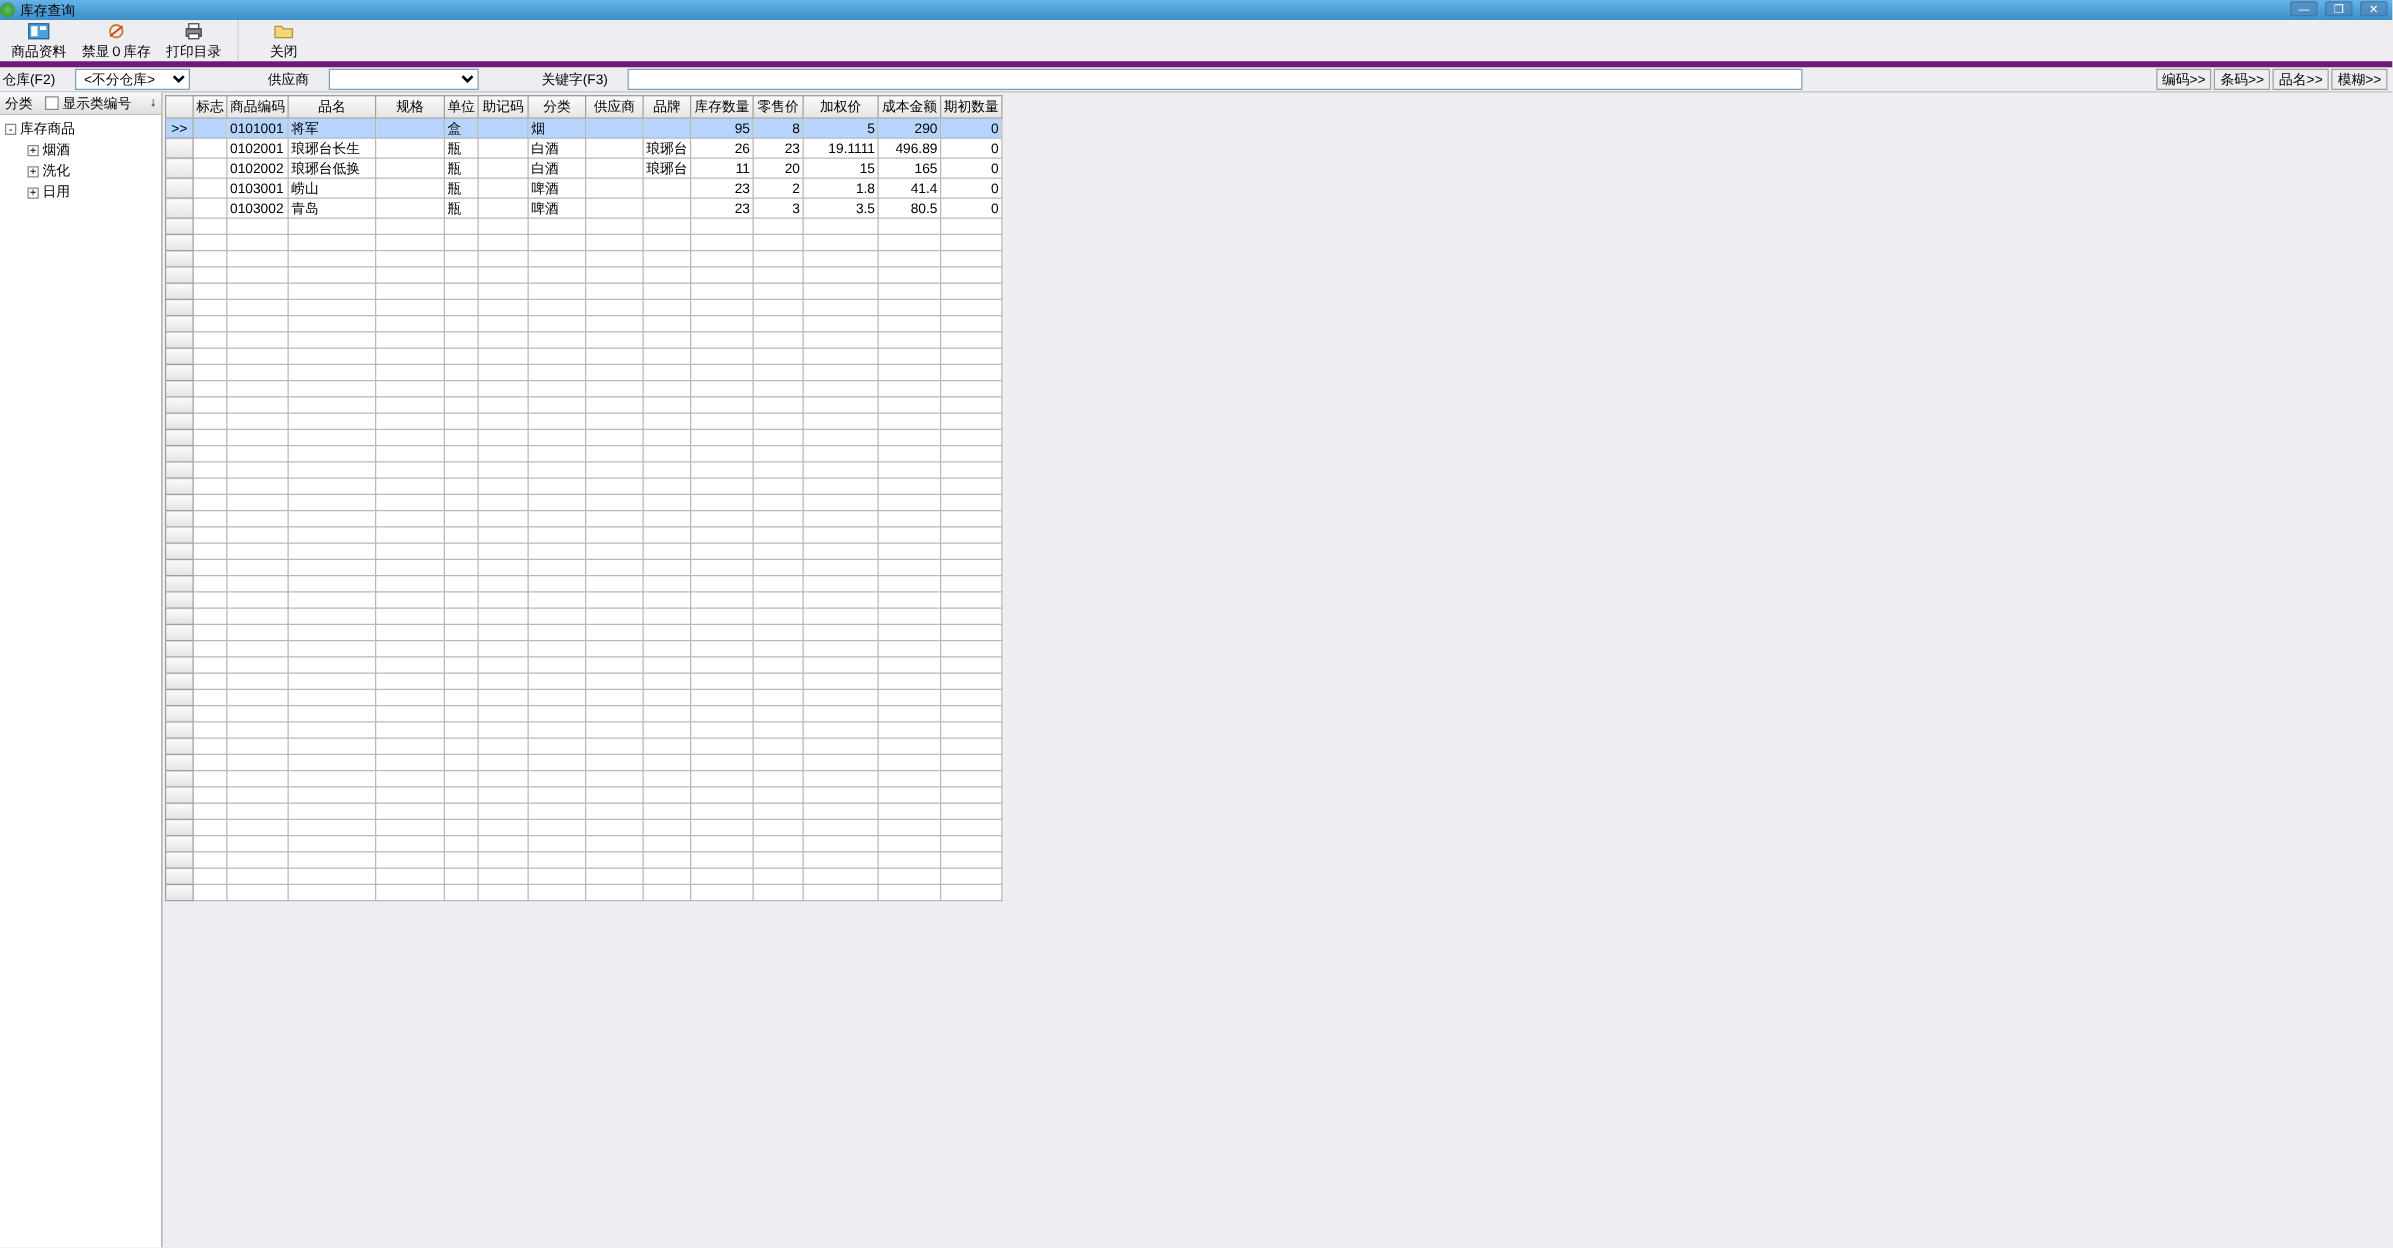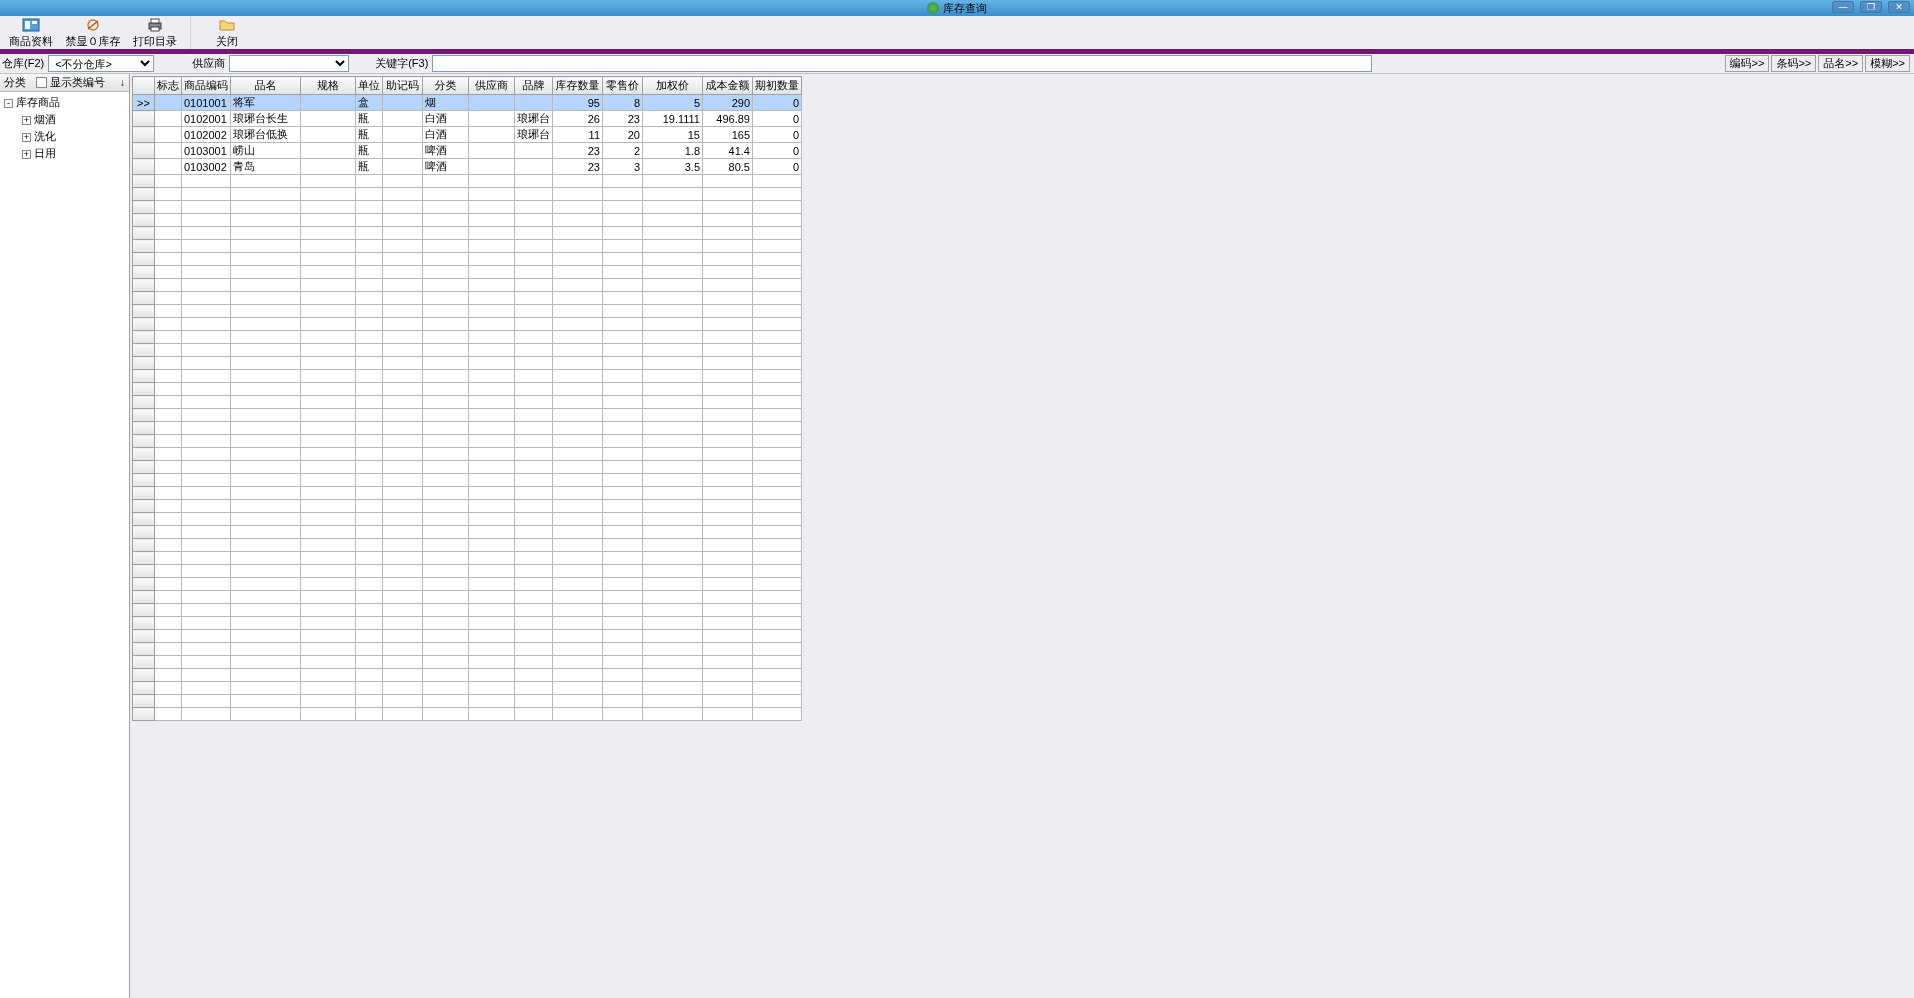--- a/index.html
+++ b/index.html
@@ -1,30 +1,30 @@
 <!DOCTYPE html>
 <html><head>
 <meta charset="utf-8">
 <style>
 * { margin: 0; padding: 0; box-sizing: border-box; }
 body { font-family: "SimSun", "宋体", sans-serif; font-size: 12px; background: #eeeef2; overflow: hidden; }
 
-.titlebar { height: 16px; background: linear-gradient(180deg, #64b3e8, #3d8dc8); display: flex; align-items: center; padding: 0 0; color: #000; position: relative; justify-content: center; }
+.titlebar { height: 16px; background: linear-gradient(180deg, #64b3e8, #3d8dc8); display: flex; align-items: center; padding: 0 0; color: #000; position: relative; }
 .titlebar .app-icon { width: 12px; height: 12px; background: radial-gradient(circle, #5fbf5f, #2a8a2a); border-radius: 50%; margin-right: 4px; }
 .titlebar .title-text { font-size: 11px; }
 .titlebar .win-controls { position: absolute; right: 4px; top: 1px; display: flex; gap: 6px; }
 .titlebar .win-btn { width: 22px; height: 12px; background: rgba(80,130,180,0.6); border: 1px solid #3d7aaa; border-radius: 2px; display: flex; align-items: center; justify-content: center; font-size: 9px; color: #fff; cursor: pointer; }
 
 .toolbar { height: 38px; background: #eeeef2; border-bottom: 5px solid #701a75; display: flex; }
 .tool-btn { width: 62px; display: flex; flex-direction: column; align-items: center; justify-content: center; cursor: pointer; }
 .tool-btn .tool-icon { width: 18px; height: 16px; display: flex; align-items: center; justify-content: center; }
 .tool-btn .tool-label { font-size: 11px; margin-top: 1px; }
 .tool-sep { width: 6px; border-left: 1px solid #d0d0d0; margin-left: 4px; }
 
-.filterbar { height: 20px; background: #eeeef2; border-bottom: 1px solid #c0c0c0; display: flex; align-items: center; padding: 0 2px; gap: 4px; }
+.filterbar { height: 20px; background: #eeeef2; border-bottom: 1px solid #c0c0c0; display: flex; align-items: center; padding: 0 2px; gap: 16px; }
 .filterbar label { font-size: 11px; }
 .filterbar select, .filterbar input { font-size: 11px; height: 17px; border: 1px solid #7f9db9; background: #fff; padding: 0 2px; font-family: inherit; }
 .filterbar .gap { width: 30px; }
 .filterbar .searchmodes { margin-left: auto; display: flex; gap: 2px; padding-right: 2px; justify-content: center; }
 .searchmode-btn { font-size: 11px; padding: 0 4px; height: 17px; border: 1px solid #a0a0a0; background: #eee; cursor: pointer; }
 
 .main { display: flex; height: calc(100vh - 74px); }
 
 .sidebar { width: 130px; background: #fff; border-right: 1px solid #a0a0a0; }
 .sidebar-header { height: 18px; background: linear-gradient(180deg, #f8f8f8, #e0e0e0); border-bottom: 1px solid #c0c0c0; display: flex; align-items: center; padding: 0 4px; font-size: 11px; }
@@ -95,21 +95,21 @@
       <svg width="18" height="14" viewBox="0 0 18 14">
           <path d="M2 3 h5 l2 2 h7 v7 h-14 z" fill="#f4d67a" stroke="#b89030"></path>
         </svg>
     </span>
     <span class="tool-label">关闭</span>
   </div>
 </div>
 
 <div class="filterbar">
   <label>仓库(F2)</label>
-  <select style="width:106px;">
+  <select style="width:92px;">
     <option>&lt;不分仓库&gt;</option>
   </select>
   <span class="gap"></span>
   <label>供应商</label>
   <select style="width:120px;">
     <option></option>
   </select>
   <span style="width:18px;"></span>
   <label>关键字(F3)</label>
   <input type="text" style="width: 940px;" value="">

